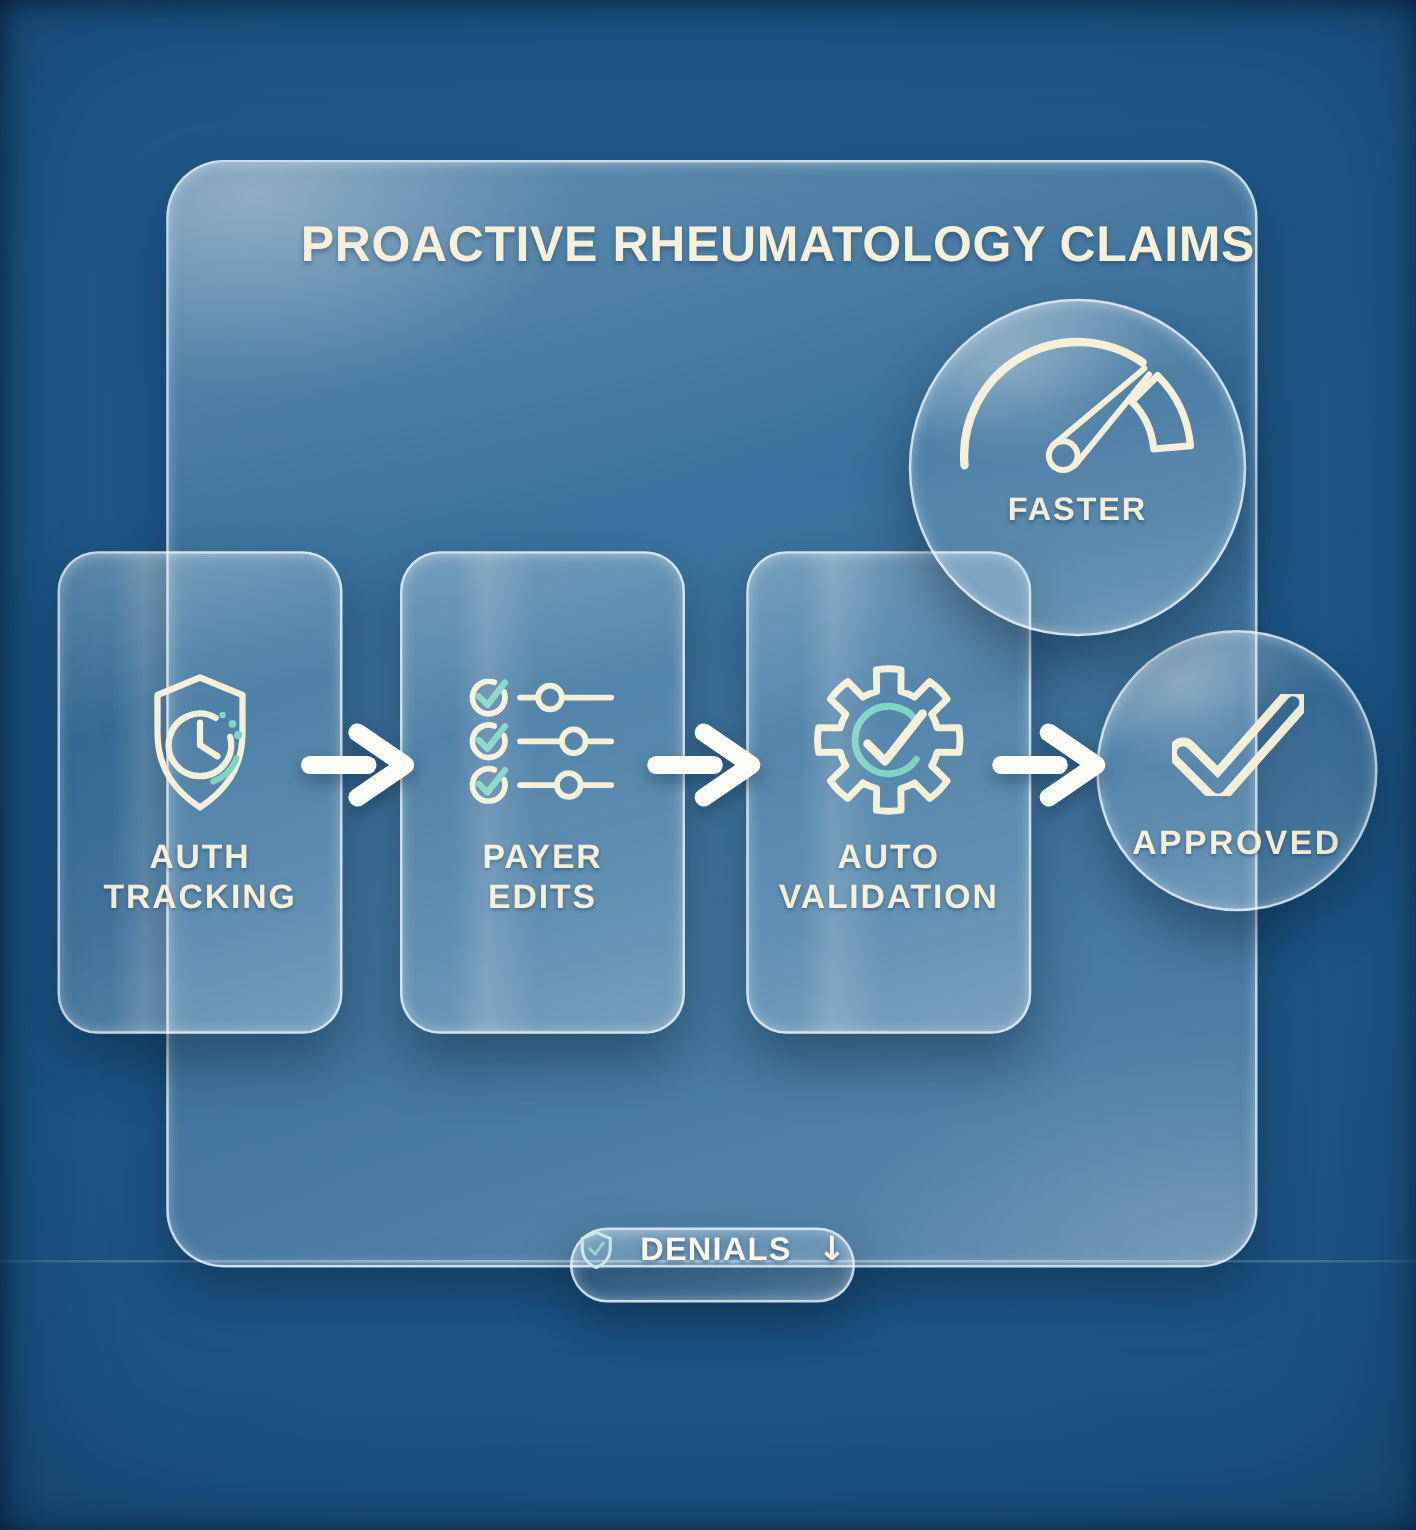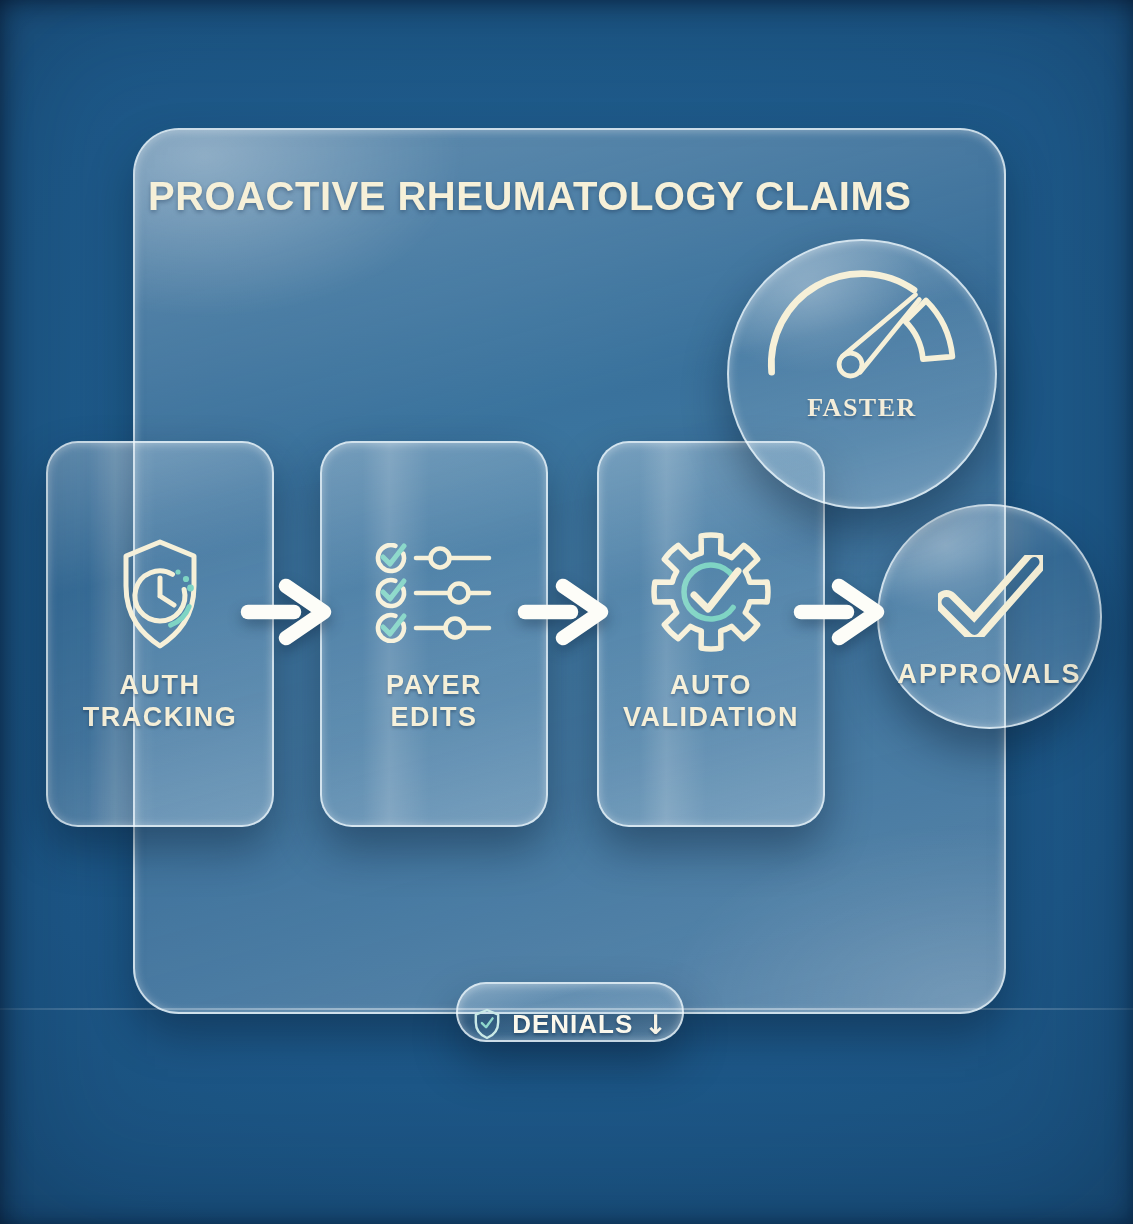--- a/index.html
+++ b/index.html
@@ -23,21 +23,21 @@
   }
   .panel{left:133px;top:128px;width:869px;height:882px;border-radius:46px;z-index:1;}
   .panel::before{
     content:"";position:absolute;inset:0;border-radius:44px;pointer-events:none;
     background:radial-gradient(420px 260px at 8% 3%, rgba(255,255,255,.30), transparent 62%),
                radial-gradient(520px 300px at 96% 99%, rgba(255,255,255,.16), transparent 60%);
   }
   .edge-line{position:absolute;left:0;top:1008px;width:1133px;height:2px;z-index:0;
     background:linear-gradient(to right, rgba(255,255,255,.10), rgba(255,255,255,.42) 30%, rgba(255,255,255,.42) 70%, rgba(255,255,255,.10));}
   .title{
-    position:absolute;top:44px;left:0;right:0;text-align:left;margin:0;
+    position:absolute;top:44px;left:0;right:0;text-align:right;margin:0;
     font-size:40px;font-weight:700;letter-spacing:.5px;color:#f6f0d8;
     text-shadow:0 2px 4px rgba(15,40,70,.38);
     padding-left:13px;
   }
   .card{width:224px;height:382px;top:441px;border-radius:32px;z-index:3;}
   .card::after{
     content:"";position:absolute;inset:0;border-radius:30px;pointer-events:none;
     background:linear-gradient(to right, transparent 18%, rgba(255,255,255,.15) 30%, transparent 48%);
   }
   .card-1{left:46px;}
@@ -48,42 +48,42 @@
     position:absolute;top:226px;left:0;width:100%;text-align:center;
     font-size:27px;line-height:32px;font-weight:700;letter-spacing:1.5px;
     color:#f5efd7;text-shadow:0 2px 3px rgba(15,40,70,.4);
   }
   .card-label span{display:block;}
   .circle{border-radius:50%;}
   .circle::before{
     content:"";position:absolute;inset:0;border-radius:50%;pointer-events:none;
     background:radial-gradient(60% 45% at 30% 18%, rgba(255,255,255,.26), transparent 70%);
   }
-  .badge-circle{left:727px;top:239px;width:266px;height:266px;z-index:4;font-family:Liberation Serif, serif;}
+  .badge-circle{left:727px;top:239px;width:266px;height:266px;z-index:4;}
   .badge-label{
     position:absolute;top:150px;left:0;width:100%;text-align:center;
     font-size:26px;line-height:33px;font-weight:700;letter-spacing:1.5px;
     color:#f3edd9;text-shadow:0 2px 3px rgba(15,40,70,.4);
   }
   .badge-label span{display:block;}
   .badge-icon{position:absolute;left:50%;top:24px;transform:translateX(-50%);}
   .result-circle{left:877px;top:504px;width:221px;height:221px;z-index:2;}
   .result-icon{position:absolute;left:50%;top:44px;transform:translateX(-50%);}
   .result-label{
     position:absolute;top:153px;left:0;width:100%;text-align:center;
     font-size:27px;font-weight:700;letter-spacing:2px;color:#f5efd7;
     text-shadow:0 2px 3px rgba(15,40,70,.4);
   }
   .arrow{position:absolute;z-index:6;filter:drop-shadow(0 6px 7px rgba(8,30,55,.38));}
   .arrow-1{left:240px;top:574px;}
   .arrow-2{left:517px;top:574px;}
   .arrow-3{left:793px;top:574px;}
   .pill{
     left:456px;top:982px;width:224px;height:56px;border-radius:30px;z-index:6;
-    display:flex;align-items:flex-end;justify-content:center;gap:11px;
+    display:flex;align-items:flex-start;justify-content:center;gap:21px;
   }
   .pill-label{
     font-size:26px;font-weight:700;letter-spacing:1px;color:#fbf8ec;
     text-shadow:0 2px 3px rgba(15,40,70,.4);
   }
   .pill-trend{
     font-family:"DejaVu Sans",sans-serif;font-size:27px;font-weight:700;
     color:#f7f3e6;text-shadow:0 2px 3px rgba(15,40,70,.4);
   }
   svg{display:block;}
@@ -182,21 +182,21 @@
   <div class="glass circle result-circle">
     <svg class="result-icon" width="115" height="95" viewBox="0 0 115 95">
       <defs>
         <mask id="chk-hollow">
           <rect x="-10" y="-10" width="135" height="115" fill="white"></rect>
           <path d="M14 52 L42 80 L102 12" fill="none" stroke="black" stroke-width="10" stroke-linecap="round" stroke-linejoin="round"></path>
         </mask>
       </defs>
       <path d="M14 52 L42 80 L102 12" fill="none" stroke="#f6f0d8" stroke-width="24" stroke-linecap="round" stroke-linejoin="round" mask="url(#chk-hollow)"></path>
     </svg>
-    <div class="result-label">APPROVALS</div>
+    <div class="result-label">APPROVED</div>
   </div>
 
   <svg class="arrow arrow-1" width="96" height="76" viewBox="0 0 96 76">
     <g fill="none" stroke="#fdfdf8" stroke-width="14.5" stroke-linecap="round" stroke-linejoin="round">
       <path d="M8 38 H54"></path>
         <path d="M46 12 L84 38 L46 64"></path>
     </g>
   </svg>
   <svg class="arrow arrow-2" width="96" height="76" viewBox="0 0 96 76">
     <g fill="none" stroke="#fdfdf8" stroke-width="14.5" stroke-linecap="round" stroke-linejoin="round">

